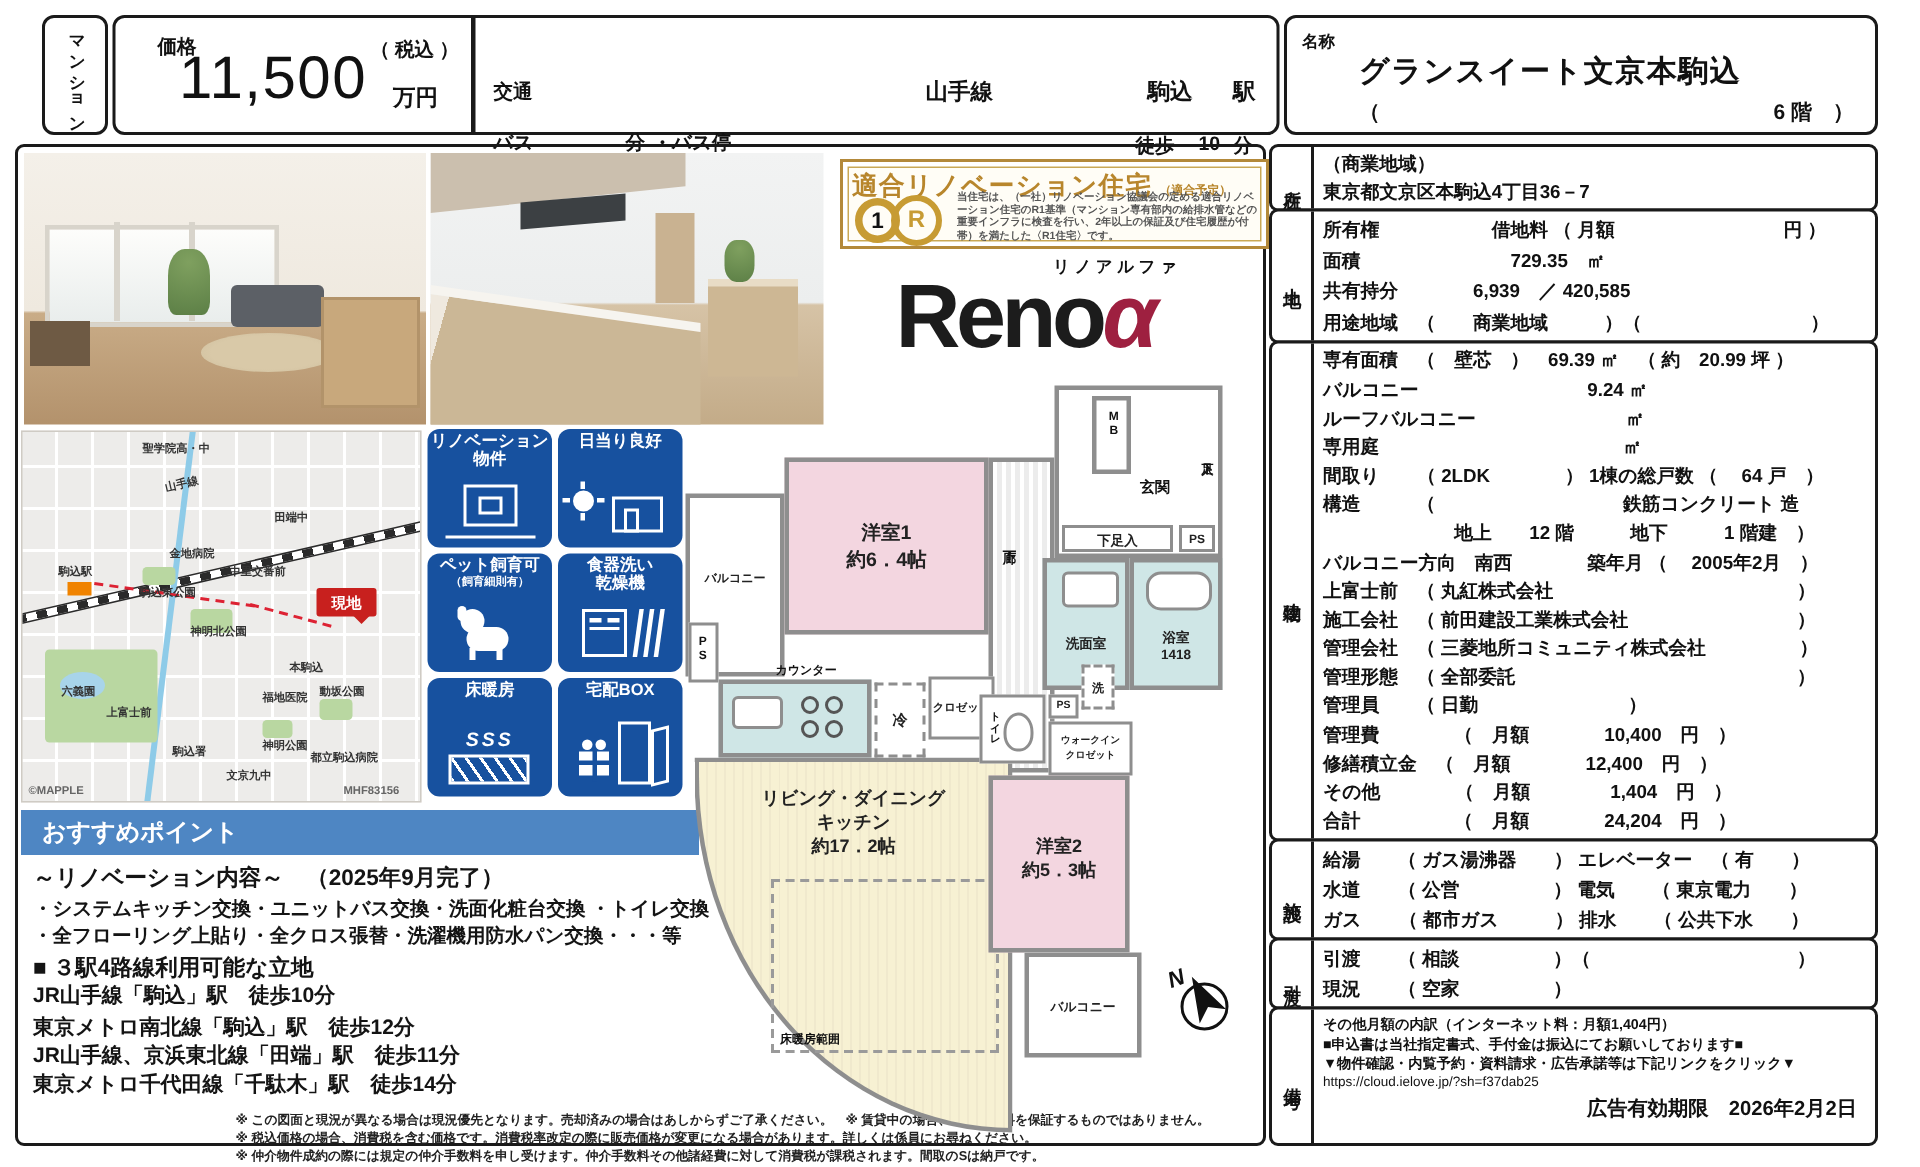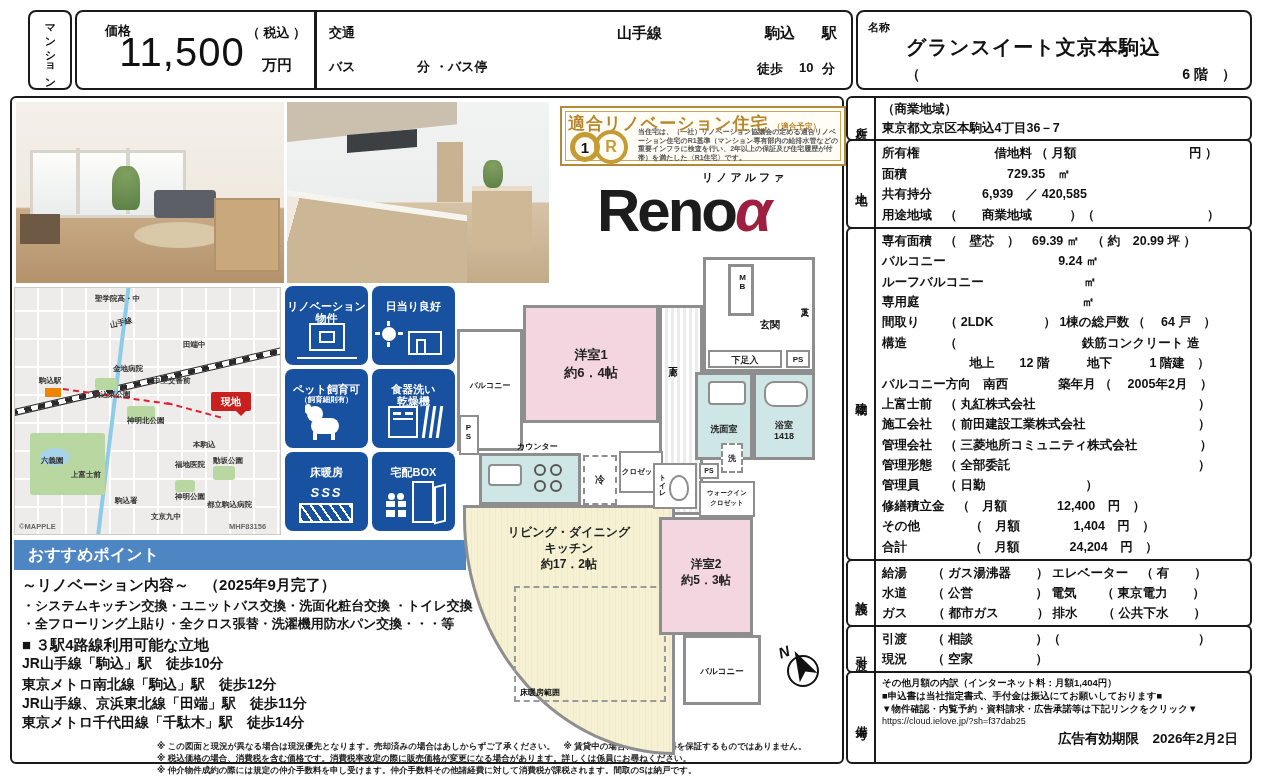--- a/index.html
+++ b/index.html
@@ -11,21 +11,21 @@
   
   #type-tab{left:28px;top:10px;width:44px;height:80px;border-radius:8px;font-size:11px;font-weight:bold;
             display:flex;align-items:center;justify-content:center;letter-spacing:1px;}
   #boxA{left:75px;top:10px;width:778px;height:80px;}
   #price-cell{position:absolute;left:0;top:0;width:237px;height:76px;border-right:3px solid #1a1a1a;}
   #price-label{position:absolute;left:28px;top:10px;font-size:13px;font-weight:bold;}
   #price-value{position:absolute;left:30px;top:18px;width:150px;text-align:center;font-size:40px;font-weight:normal;letter-spacing:1px;}
   #price-tax{position:absolute;right:8px;top:12px;font-size:13px;font-weight:bold;}
   #price-unit{position:absolute;right:22px;top:44px;font-size:15px;font-weight:bold;}
   #access-cell{position:absolute;left:240px;top:0;right:0;height:76px;}
-  .acc{position:absolute;font-size:13px;font-weight:bold;}
+  .acc{position:absolute;font-size:13px;font-weight:bold;margin-top:28px;}
   
   #boxB{left:856px;top:10px;width:396px;height:80px;}
   #name-label{position:absolute;left:10px;top:8px;font-size:11px;font-weight:bold;}
   #name-value{position:absolute;left:48px;top:22px;font-size:20px;font-weight:bold;letter-spacing:1px;}
   #name-floor{position:absolute;left:48px;right:14px;top:54px;font-size:14px;font-weight:bold;display:flex;justify-content:space-between;}
 
   
   #main-box{left:10px;top:96px;width:834px;height:668px;border:2px solid #1a1a1a;border-radius:6px;position:absolute;box-sizing:border-box;}
 
   
@@ -62,21 +62,21 @@
   .route{position:absolute;border-top:2px dashed #d23;transform-origin:left top;}
   #rail{position:absolute;left:-8px;top:88px;width:300px;height:5px;transform:rotate(-13deg);
         background:repeating-linear-gradient(90deg,#2a2a2a 0 7px,#fff 7px 14px);border-top:1px solid #2a2a2a;border-bottom:1px solid #2a2a2a;}
   #river{position:absolute;left:96px;top:-4px;width:4px;height:260px;background:#8ecbe8;transform:rotate(7deg);}
   #stationbox{position:absolute;left:30px;top:100px;width:16px;height:9px;background:#f08300;}
 
   
   #badges{position:absolute;left:273px;top:188px;width:170px;height:245px;display:grid;
           grid-template-columns:83px 83px;grid-template-rows:79px 79px 79px;gap:4px;}
   .badge{background:#17519f;border-radius:8px;color:#fff;text-align:center;position:relative;overflow:hidden;}
-  .badge .b1{font-size:11px;font-weight:bold;margin-top:14px;line-height:12px;}
+  .badge .b1{font-size:11px;font-weight:bold;margin-top:2px;line-height:12px;}
   .badge .b2{font-size:7.5px;font-weight:bold;line-height:9px;}
   .bicon{position:absolute;left:0;right:0;bottom:6px;height:38px;}
   .wline{position:absolute;background:#fff;}
   .wbox{position:absolute;border:2px solid #fff;box-sizing:border-box;}
   .wdot{position:absolute;background:#fff;border-radius:50%;}
 
   
   #points-bar{position:absolute;left:2px;top:442px;width:452px;height:30px;background:linear-gradient(#5a8fc9,#44240_0) ;background:#4e86c3;color:#fff;
               font-size:16px;font-weight:bold;display:flex;align-items:center;padding-left:14px;box-sizing:border-box;}
   .pline{position:absolute;left:10px;font-weight:bold;color:#141414;white-space:nowrap;}
@@ -414,20 +414,21 @@
       <div class="trow">専用庭　　　　　　　　　　　　　㎡</div>
       <div class="trow">間取り　　（ 2LDK　　　　） 1棟の総戸数 （　 64 戸　）</div>
       <div class="trow">構造　　　（　　　　　　　　　　鉄筋コンクリート 造</div>
       <div class="trow">　　　　　　　地上　　12 階　　　地下　　　1 階建　）</div>
       <div class="trow">バルコニー方向　南西　　　　築年月 （　 2005年2月　）</div>
       <div class="trow">上富士前　（ 丸紅株式会社　　　　　　　　　　　　　）</div>
       <div class="trow">施工会社　（ 前田建設工業株式会社　　　　　　　　　）</div>
       <div class="trow">管理会社　（ 三菱地所コミュニティ株式会社　　　　　）</div>
       <div class="trow">管理形態　（ 全部委託　　　　　　　　　　　　　　　）</div>
       <div class="trow">管理員　　（ 日勤　　　　　　　　）</div>
+      <div class="trow">管理費　　　　（　月額　　　　10,400　円　）</div>
       <div class="trow">修繕積立金　（　月額　　　　12,400　円　）</div>
       <div class="trow">その他　　　　（　月額　　　　 1,404　円　）</div>
       <div class="trow">合計　　　　　（　月額　　　　24,204　円　）</div>
     </div>
   </div>
 
   <div class="sec" style="top:559px;height:68px;">
     <div class="sec-label">
         <span class="vert">施設</span>
       </div>

